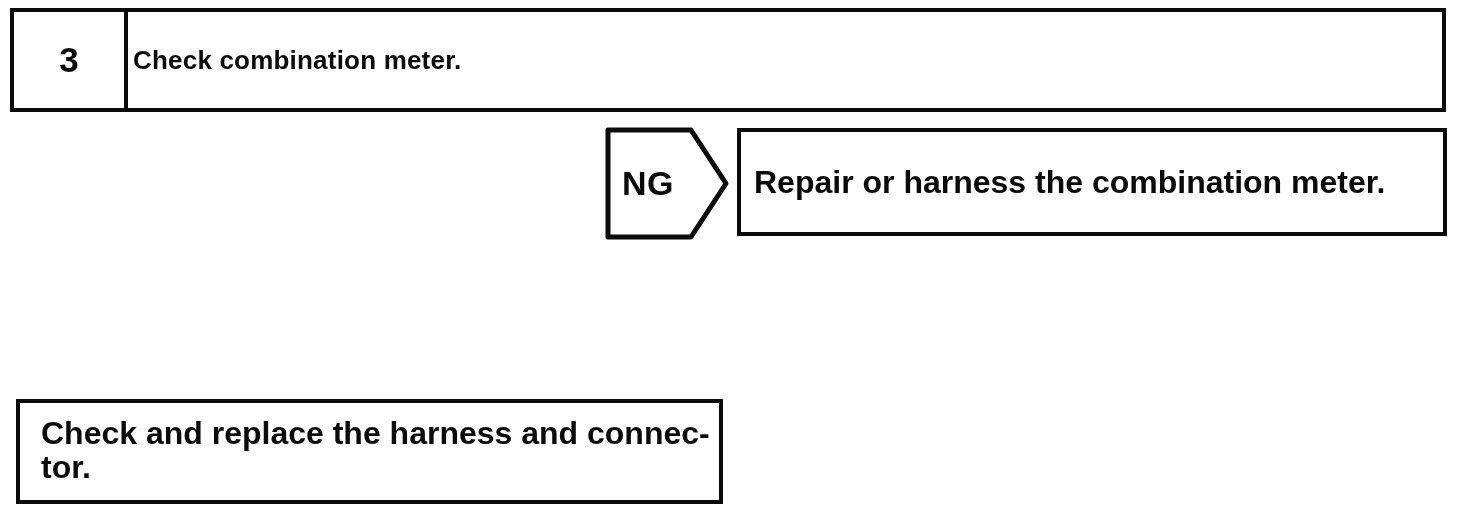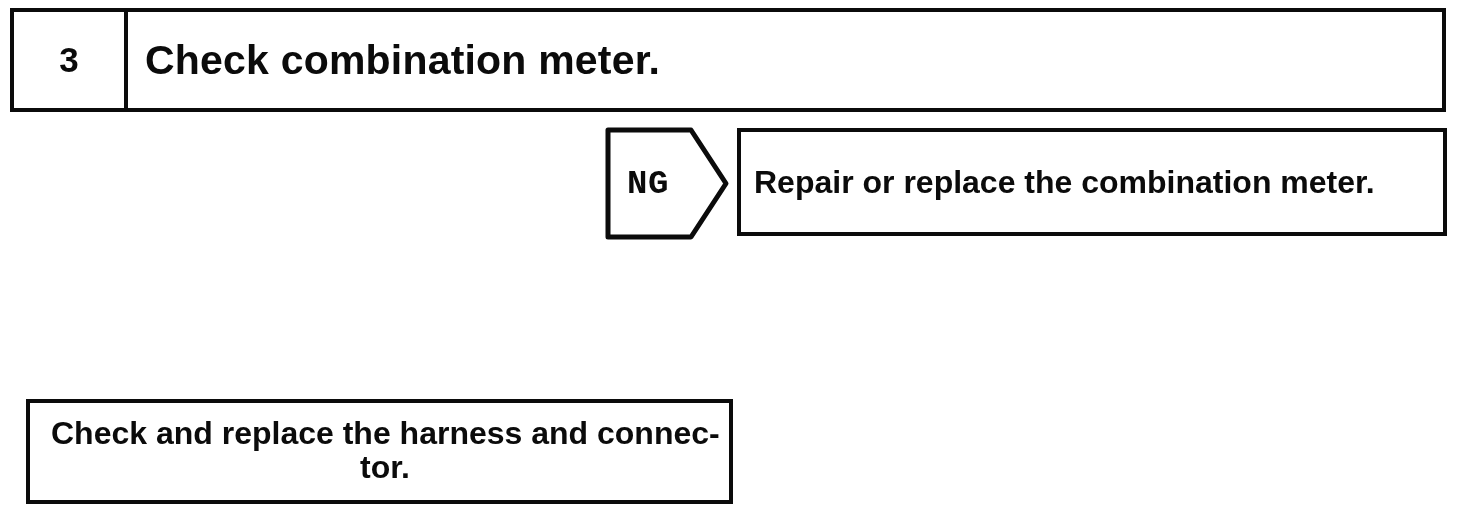--- a/index.html
+++ b/index.html
@@ -33,27 +33,27 @@
   }
   .step-number {
     width: 114px;
     border-right: 4px solid #0b0b0b;
     display: flex; align-items: center; justify-content: center;
     font-size: 35px;
   }
   .step-instruction {
     flex: 1;
     display: flex; align-items: center;
-    padding-left: 17px;
-    font-size: 41px;
+    padding-left: 5px;
+    font-size: 26px;
     letter-spacing: 0.2px;
   }
 
   
-  .connector { position: absolute; font-family: Liberation Mono, monospace; }
+  .connector { position: absolute; }
   .connector svg { position: absolute; left: 0; top: 0; }
   .connector polygon {
     fill: #ffffff;
     stroke: #0b0b0b;
     stroke-width: 5;
     stroke-linejoin: round;
   }
   .connector-label {
     position: absolute;
     display: flex; align-items: center; justify-content: center;
@@ -70,24 +70,23 @@
   
   .ng-action-box {
     left: 737px; top: 128px;
     width: 710px; height: 108px;
     display: flex; align-items: center;
     padding-left: 13px;
   }
   .ng-action-box .action-text { font-size: 32px; }
 
   .ok-action-box {
-    left: 26px; top: 399px;
+    left: 16px; top: 399px;
     width: 707px; height: 105px;
     padding: 13px 10px 0 21px;
-    text-align: center;
   }
   .ok-action-box .action-text {
     font-size: 32px;
     line-height: 34px;
     white-space: pre; 
   }
 </style>
 </head>
 <body>
 
@@ -99,21 +98,21 @@
   </div>
 
   <div class="connector ng-connector">
     <svg width="124" height="113" viewBox="0 0 124 113">
       <polygon points="3,3 86,3 121,56.5 86,110 3,110"></polygon>
     </svg>
     <div class="connector-label">NG</div>
   </div>
 
   <div class="box ng-action-box">
-    <div class="action-text">Repair or replace the combination meter.</div>
+    <div class="action-text">Repair or harness the combination meter.</div>
   </div>
 
 
   <div class="box ok-action-box">
     <div class="action-text">Check and replace the harness and connec-
 tor.</div>
   </div>
 
 </div>
 

